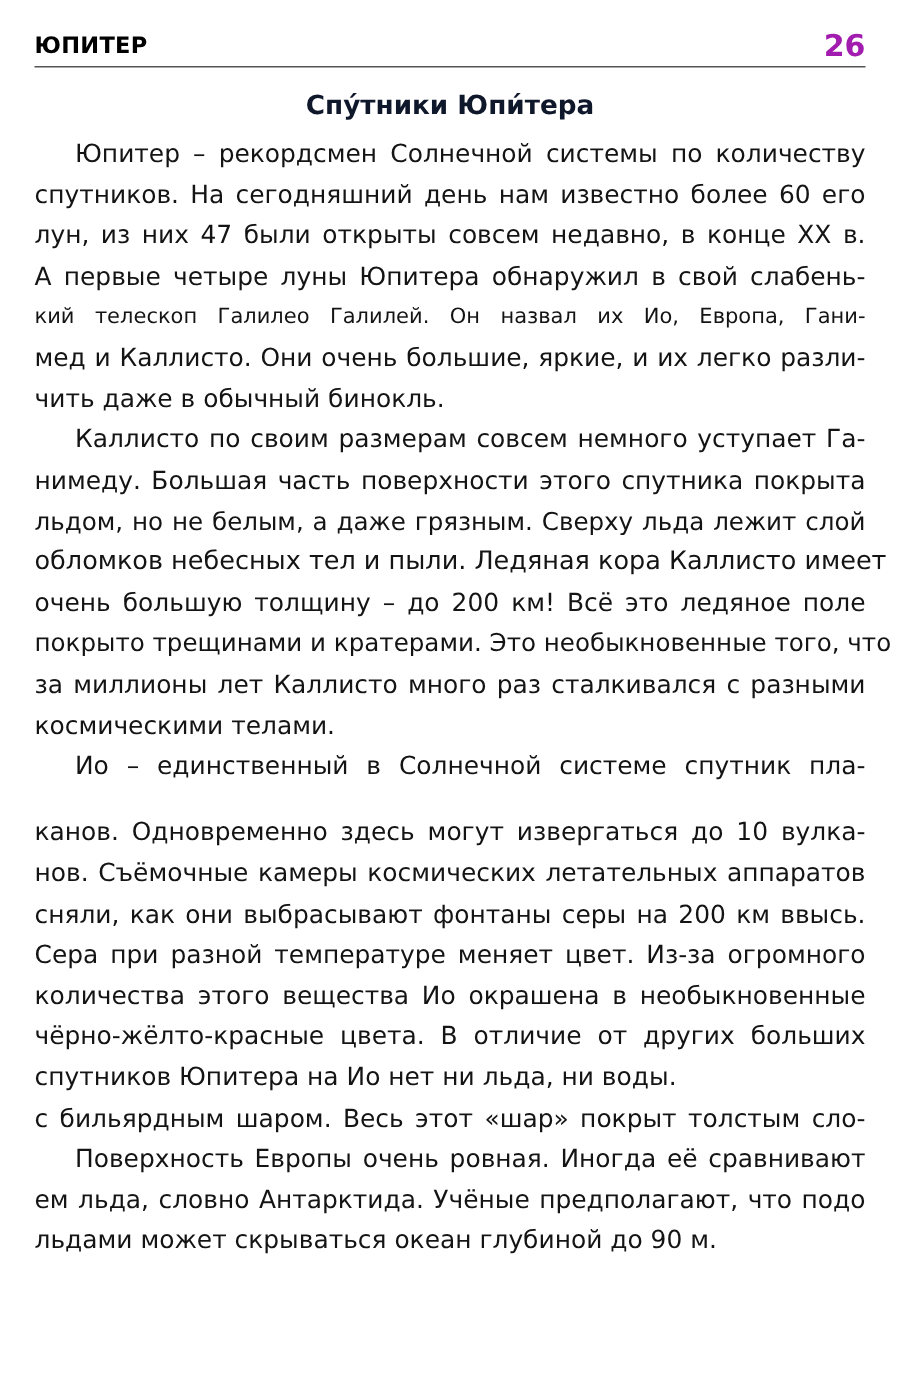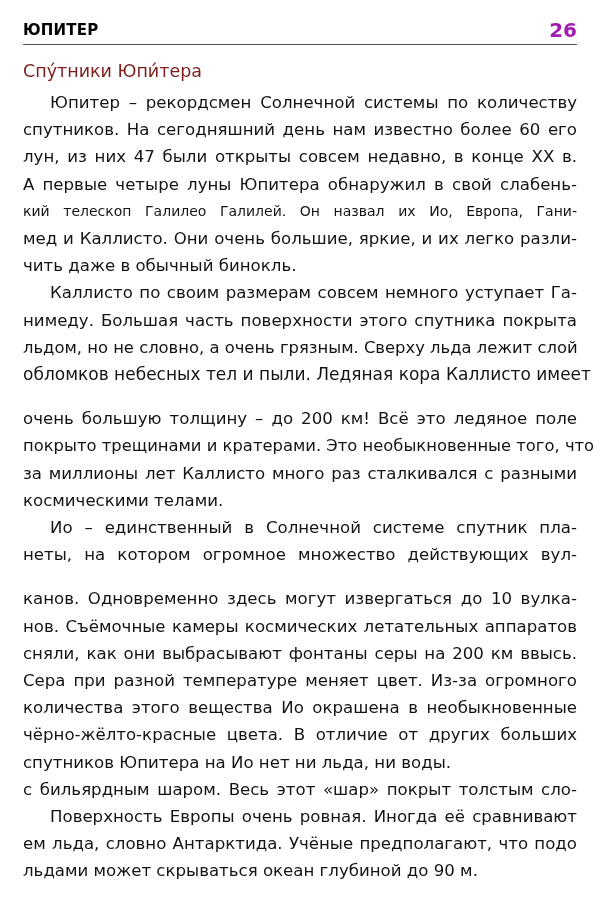--- a/index.html
+++ b/index.html
@@ -44,24 +44,24 @@
       top: 0px;
       font-weight: bold;
       font-size: 20px;
       color: #a21caf;
     }
     .chapter-title {
       position: absolute;
       top: 61px;
       left: 0;
       width: 554px;
-      text-align: left;
-      font-weight: normal;
+      text-align: center;
+      font-weight: bold;
       font-size: 17.5px;
-      color: #7f1d1d;
+      color: #0f172a;
     }
     .body-text {
       position: absolute;
       top: 89px;
       left: 0;
       width: 554px;
       font-size: 16.6px;
       line-height: 27.2px;
       color: #141414;
     }
@@ -103,30 +103,29 @@
       <span class="line" style="white-space: nowrap;">спутников. На сегодняшний день нам известно более 60 его</span>
       <span class="line" style="white-space: nowrap;">лун, из них 47 были открыты совсем недавно, в конце XX в.</span>
       <span class="line" style="white-space: nowrap;">А первые четыре луны Юпитера обнаружил в свой слабень-</span>
       <span class="line" style="white-space: nowrap; font-size: 14px; line-height: 27.2px;">кий телескоп Галилео Галилей. Он назвал их Ио, Европа, Гани-</span>
       <span class="line" style="white-space: nowrap;">мед и Каллисто. Они очень большие, яркие, и их легко разли-</span>
       <span class="line last" style="white-space: nowrap;">чить даже в обычный бинокль.</span>
     </p>
     <p>
       <span class="line indent" style="white-space: nowrap;">Каллисто по своим размерам совсем немного уступает Га-</span>
       <span class="line" style="white-space: nowrap;">нимеду. Большая часть поверхности этого спутника покрыта</span>
-      <span class="line" style="white-space: nowrap; font-size: 16.3991px; line-height: 27.2px;">льдом, но не словно, а очень грязным. Сверху льда лежит слой</span>
+      <span class="line" style="white-space: nowrap; font-size: 16.3991px; line-height: 27.2px;">льдом, но не белым, а даже грязным. Сверху льда лежит слой</span>
       <span class="line" style="white-space: nowrap; font-size: 17px; line-height: 27.2px;">обломков небесных тел и пыли. Ледяная кора Каллисто имеет</span>
-      <span class="line" style="white-space: nowrap; margin-top: 17px;">очень большую толщину – до 200 км! Всё это ледяное поле</span>
+      <span class="line" style="white-space: nowrap;">очень большую толщину – до 200 км! Всё это ледяное поле</span>
       <span class="line" style="white-space: nowrap; font-size: 16.3821px; line-height: 27.2px;">покрыто трещинами и кратерами. Это необыкновенные того, что</span>
       <span class="line" style="white-space: nowrap;">за миллионы лет Каллисто много раз сталкивался с разными</span>
       <span class="line last" style="white-space: nowrap;">космическими телами.</span>
     </p>
     <p>
       <span class="line indent" style="white-space: nowrap;">Ио – единственный в Солнечной системе спутник пла-</span>
-      <span class="line" style="white-space: nowrap;">неты, на котором огромное множество действующих вул-</span>
       <span class="line" style="white-space: nowrap; margin-top: 17px;">канов. Одновременно здесь могут извергаться до 10 вулка-</span>
       <span class="line" style="white-space: nowrap;">нов. Съёмочные камеры космических летательных аппаратов</span>
       <span class="line" style="white-space: nowrap;">сняли, как они выбрасывают фонтаны серы на 200 км ввысь.</span>
       <span class="line" style="white-space: nowrap;">Сера при разной температуре меняет цвет. Из-за огромного</span>
       <span class="line" style="white-space: nowrap;">количества этого вещества Ио окрашена в необыкновенные</span>
       <span class="line" style="white-space: nowrap;">чёрно-жёлто-красные цвета. В отличие от других больших</span>
       <span class="line last" style="white-space: nowrap;">спутников Юпитера на Ио нет ни льда, ни воды.</span>
     </p>
     <p>
       <span class="line" style="white-space: nowrap;">с бильярдным шаром. Весь этот «шар» покрыт толстым сло-</span>

